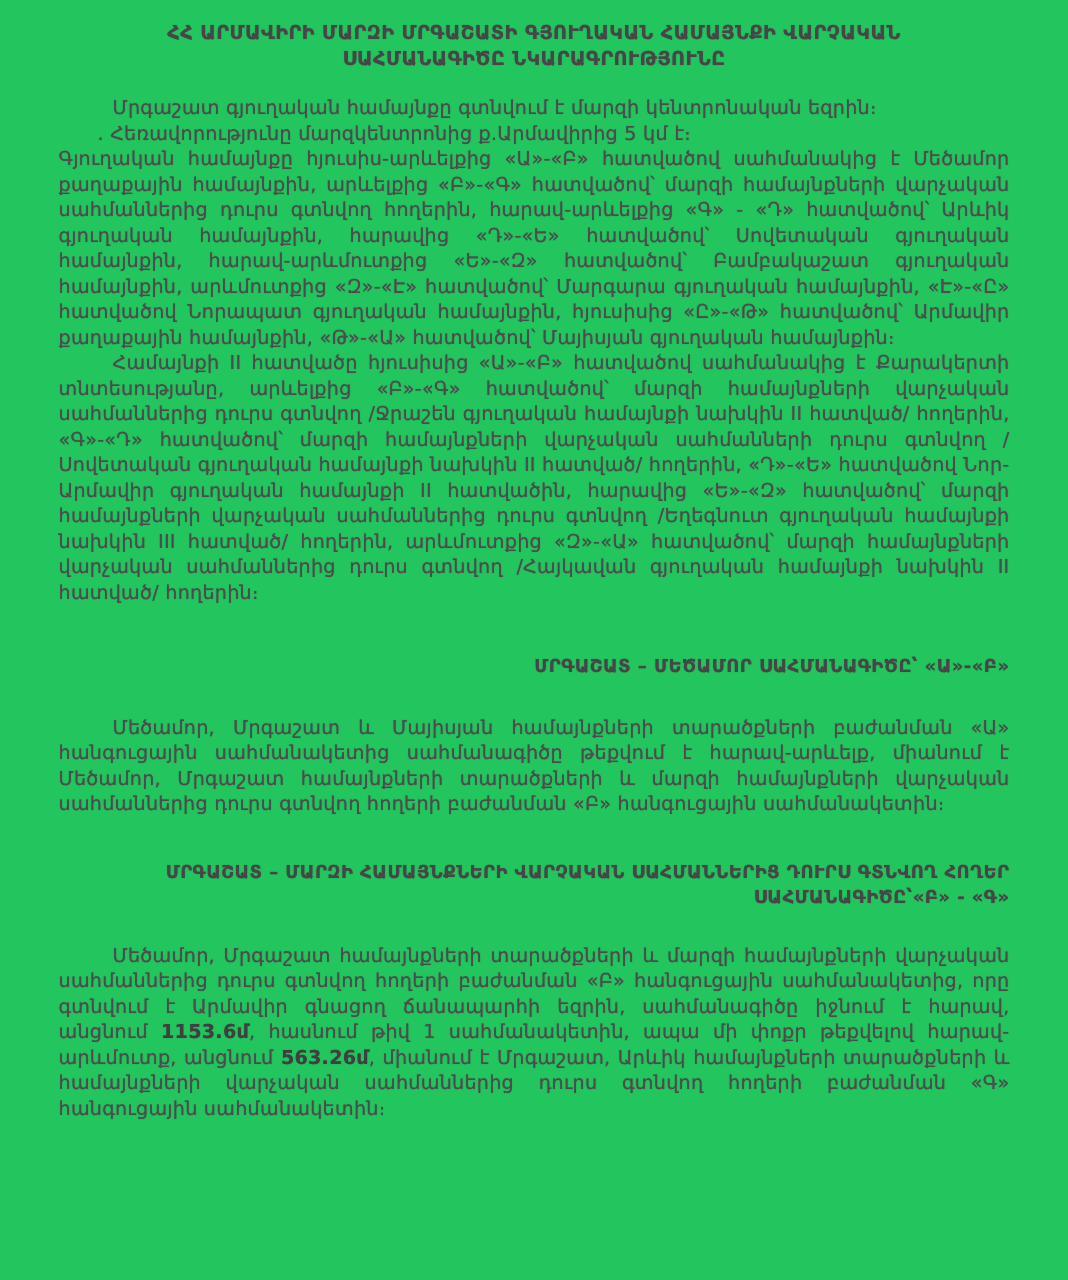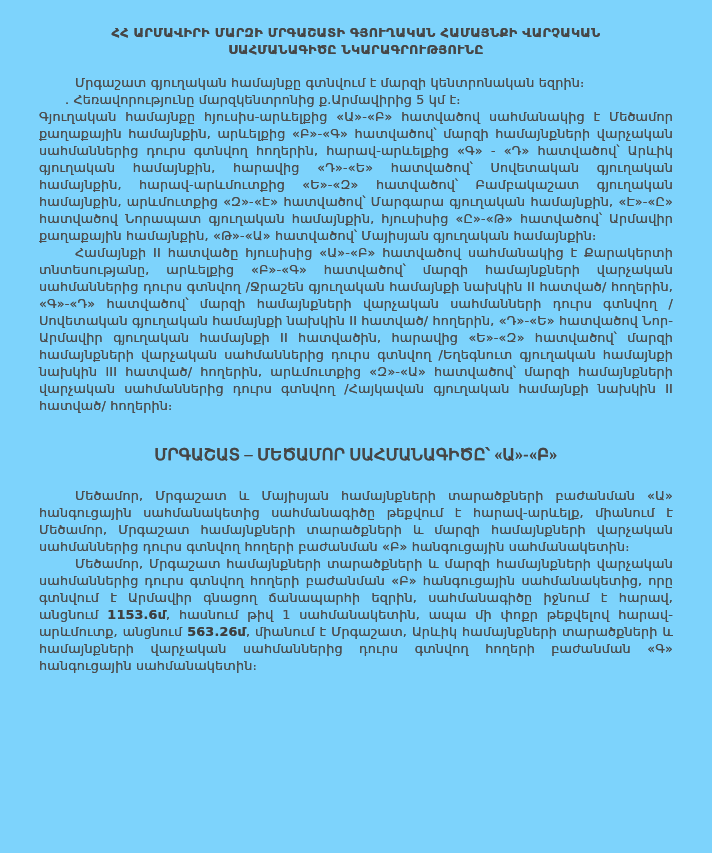--- a/index.html
+++ b/index.html
@@ -6,22 +6,22 @@
 
   html, body {
     background: #ffffff;
   }
 
   .page {
     position: relative;
     width: 712px;
     height: 853px;
     margin: 0 auto;
-    background: #7dd3fc;
-    padding: 24px 39px 10px 39px;
+    background: #22c55e;
+    padding: 14px 39px 10px 39px;
     font-family: "DejaVu Sans", sans-serif;
     font-size: 12.8px;
     line-height: 17px;
     color: #4c4c4c;
     
     text-shadow: 0 0 0.6px rgba(76,76,76,0.85);
     overflow: hidden;
   }
 
   .doc-title {
@@ -34,27 +34,26 @@
 
   p {
     text-align: justify;
     letter-spacing: 0.15px;
   }
 
   .indent      { text-indent: 36px; }
   .indent-sm   { text-indent: 26px; }
 
   .section-heading {
-    text-align: center;
+    text-align: right;
     font-weight: bold;
-    font-size: 16px;
+    font-size: 12px;
     letter-spacing: 0.3px;
     color: #464646;
     margin: 32px 0 24px 0;
-    font-family: Liberation Serif, serif;
   }
 
   .section-heading.two-line { margin: 28px 0 22px 0; }
 
   strong.measure {
     font-weight: bold;
     color: #3f3f3f;
   }
 </style>
 </head>
@@ -74,19 +73,23 @@
   <p>Գյուղական համայնքը հյուսիս-արևելքից «Ա»-«Բ» հատվածով սահմանակից է Մեծամոր քաղաքային համայնքին, արևելքից «Բ»-«Գ» հատվածով՝ մարզի համայնքների վարչական սահմաններից դուրս գտնվող հողերին, հարավ-արևելքից «Գ» - «Դ» հատվածով՝ Արևիկ գյուղական համայնքին, հարավից «Դ»-«Ե» հատվածով՝ Սովետական գյուղական համայնքին, հարավ-արևմուտքից «Ե»-«Զ» հատվածով՝ Բամբակաշատ գյուղական համայնքին, արևմուտքից «Զ»-«Է» հատվածով՝ Մարգարա գյուղական համայնքին, «Է»-«Ը» հատվածով Նորապատ գյուղական համայնքին, հյուսիսից «Ը»-«Թ» հատվածով՝ Արմավիր քաղաքային համայնքին, «Թ»-«Ա» հատվածով՝ Մայիսյան գյուղական համայնքին։</p>
 
 
   <p class="indent">Համայնքի II հատվածը հյուսիսից «Ա»-«Բ» հատվածով սահմանակից է Քարակերտի տնտեսությանը, արևելքից «Բ»-«Գ» հատվածով՝ մարզի համայնքների վարչական սահմաններից դուրս գտնվող /Ջրաշեն գյուղական համայնքի նախկին II հատված/ հողերին, «Գ»-«Դ» հատվածով՝ մարզի համայնքների վարչական սահմանների դուրս գտնվող /Սովետական գյուղական համայնքի նախկին II հատված/ հողերին, «Դ»-«Ե» հատվածով Նոր-Արմավիր գյուղական համայնքի II հատվածին, հարավից «Ե»-«Զ» հատվածով՝ մարզի համայնքների վարչական սահմաններից դուրս գտնվող /Եղեգնուտ գյուղական համայնքի նախկին III հատված/ հողերին, արևմուտքից «Զ»-«Ա» հատվածով՝ մարզի համայնքների վարչական սահմաններից դուրս գտնվող /Հայկավան գյուղական համայնքի նախկին II հատված/ հողերին։</p>
 
   <h2 class="section-heading">ՄՐԳԱՇԱՏ – ՄԵԾԱՄՈՐ ՍԱՀՄԱՆԱԳԻԾԸ՝ «Ա»-«Բ»</h2>
 
   <p class="indent">Մեծամոր, Մրգաշատ և Մայիսյան համայնքների տարածքների բաժանման «Ա» հանգուցային սահմանակետից սահմանագիծը թեքվում է հարավ-արևելք, միանում է Մեծամոր, Մրգաշատ համայնքների տարածքների և մարզի համայնքների վարչական սահմաններից դուրս գտնվող հողերի բաժանման «Բ» հանգուցային սահմանակետին։</p>
 
 
+  <h2 class="section-heading two-line">
+    <div>ՄՐԳԱՇԱՏ – ՄԱՐԶԻ ՀԱՄԱՅՆՔՆԵՐԻ ՎԱՐՉԱԿԱՆ ՍԱՀՄԱՆՆԵՐԻՑ ԴՈՒՐՍ ԳՏՆՎՈՂ ՀՈՂԵՐ</div>
+    <div>ՍԱՀՄԱՆԱԳԻԾԸ՝«Բ» - «Գ»</div>
+  </h2>
 
   <p class="indent">
     <span>Մեծամոր, Մրգաշատ համայնքների տարածքների և մարզի համայնքների վարչական սահմաններից դուրս գտնվող հողերի բաժանման «Բ» հանգուցային սահմանակետից, որը գտնվում է Արմավիր գնացող ճանապարհի եզրին, սահմանագիծը իջնում է հարավ, անցնում </span><strong class="measure">1153.6մ</strong><span>, հասնում թիվ 1 սահմանակետին, ապա մի փոքր թեքվելով հարավ-արևմուտք, անցնում </span><strong class="measure">563.26մ</strong><span>, միանում է Մրգաշատ, Արևիկ համայնքների տարածքների և համայնքների վարչական սահմաններից դուրս գտնվող հողերի բաժանման «Գ» հանգուցային սահմանակետին։</span>
   </p>
 
 
 </main>
 
 </body></html>

